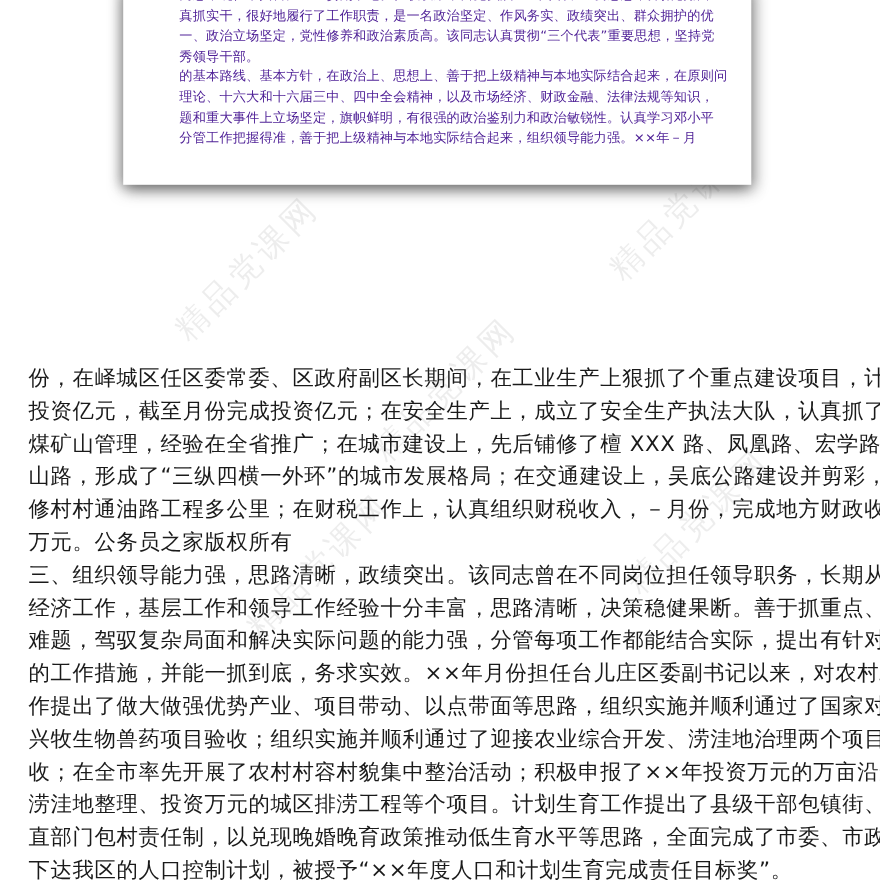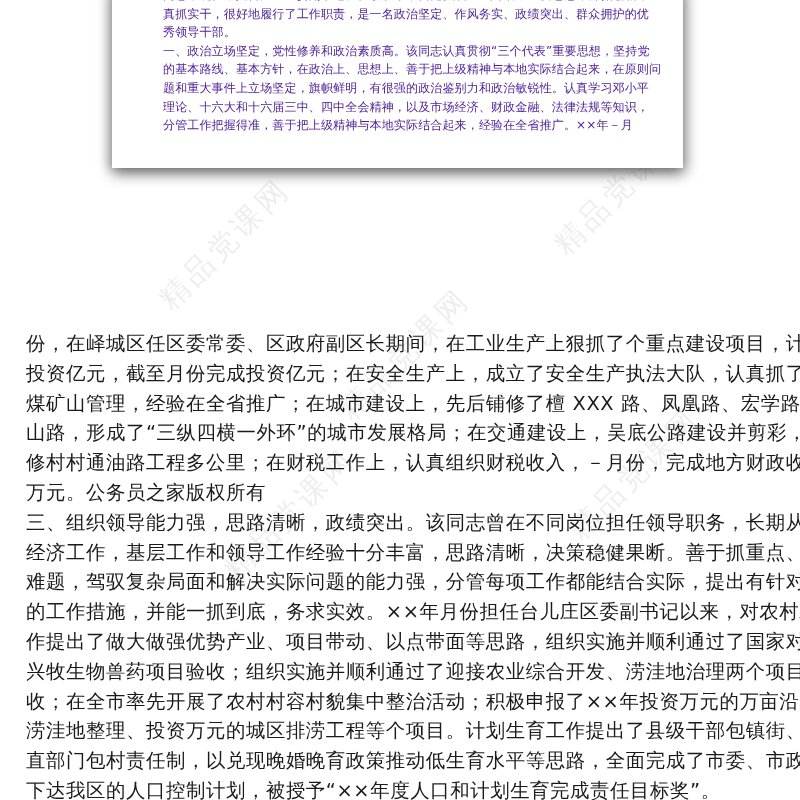--- a/index.html
+++ b/index.html
@@ -68,26 +68,26 @@
   <div class="wm" style="left:150px; top:290px;">精品党课网</div>
   <div class="wm" style="left:545px; top:235px;">精品党课网</div>
   <div class="wm" style="left:215px; top:560px;">精品党课网</div>
   <div class="wm" style="left:560px; top:520px;">精品党课网</div>
   <div class="wm" style="left:330px; top:400px;">精品党课网</div>
 
   <div class="preview-card">
     <div class="inner">
       <div class="preview-line">同志，现任中共台儿庄区委副书记。任职以来，自觉实践“三个代表”重要思想，开拓创新，</div>
       <div class="preview-line">真抓实干，很好地履行了工作职责，是一名政治坚定、作风务实、政绩突出、群众拥护的优</div>
+      <div class="preview-line">一、政治立场坚定，党性修养和政治素质高。该同志认真贯彻“三个代表”重要思想，坚持党</div>
       <div class="preview-line">秀领导干部。</div>
-      <div class="preview-line">一、政治立场坚定，党性修养和政治素质高。该同志认真贯彻“三个代表”重要思想，坚持党</div>
       <div class="preview-line">的基本路线、基本方针，在政治上、思想上、善于把上级精神与本地实际结合起来，在原则问</div>
+      <div class="preview-line">理论、十六大和十六届三中、四中全会精神，以及市场经济、财政金融、法律法规等知识，</div>
       <div class="preview-line">题和重大事件上立场坚定，旗帜鲜明，有很强的政治鉴别力和政治敏锐性。认真学习邓小平</div>
-      <div class="preview-line">理论、十六大和十六届三中、四中全会精神，以及市场经济、财政金融、法律法规等知识，</div>
-      <div class="preview-line">分管工作把握得准，善于把上级精神与本地实际结合起来，经验在全省推广。××年－月</div>
+      <div class="preview-line">分管工作把握得准，善于把上级精神与本地实际结合起来，组织领导能力强。××年－月</div>
     </div>
   </div>
 
   <div class="body-text">
     <div class="body-line">份，在峄城区任区委常委、区政府副区长期间，在工业生产上狠抓了个重点建设项目，计划</div>
     <div class="body-line">投资亿元，截至月份完成投资亿元；在安全生产上，成立了安全生产执法大队，认真抓了非</div>
     <div class="body-line">煤矿山管理，经验在全省推广；在城市建设上，先后铺修了檀 XXX 路、凤凰路、宏学路、峄</div>
     <div class="body-line">山路，形成了“三纵四横一外环”的城市发展格局；在交通建设上，吴底公路建设并剪彩，新</div>
     <div class="body-line">修村村通油路工程多公里；在财税工作上，认真组织财税收入，－月份，完成地方财政收入</div>
     <div class="body-line">万元。公务员之家版权所有</div>

